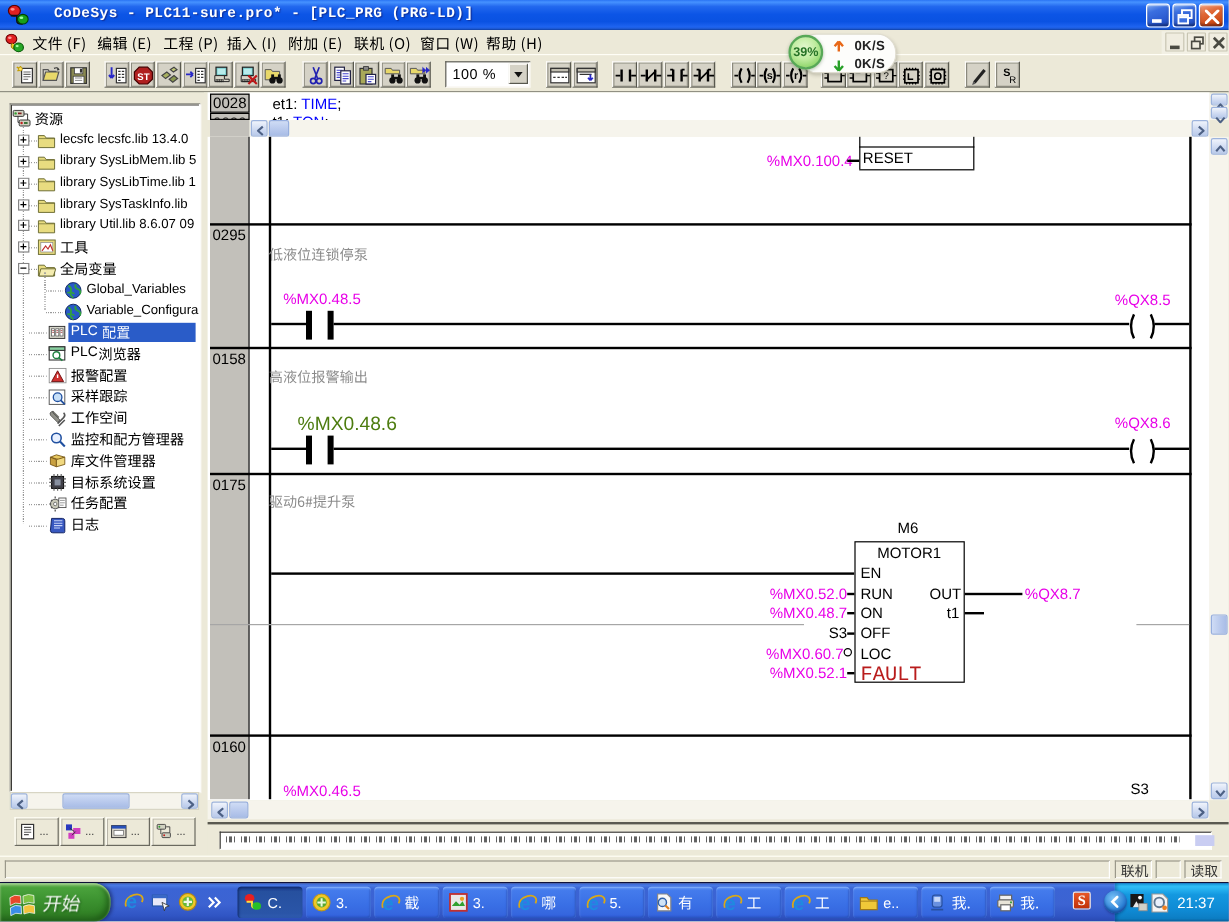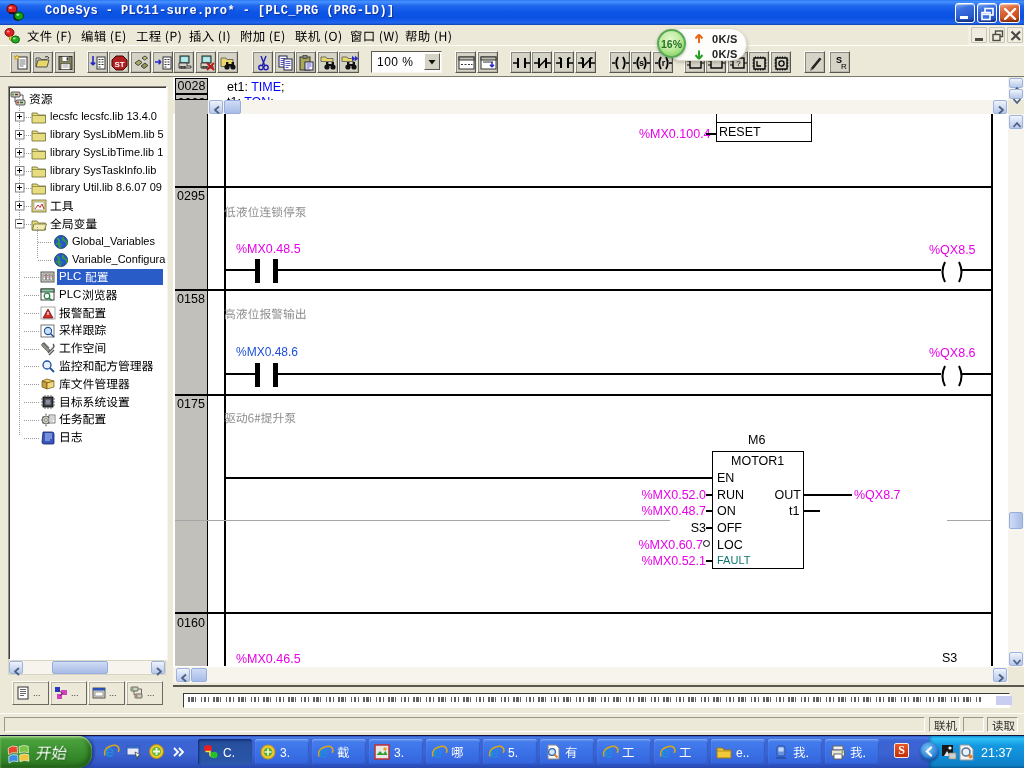--- a/index.html
+++ b/index.html
@@ -681,21 +681,21 @@
 <div class="abs" style="left:962px;top:269px;width:29px;height:2px;background:#000"></div>
 <svg class="abs" style="left:938px;top:261px" width="28" height="22">
     <path d="M7 1 q-5 10 0 20 M21 1 q5 10 0 20" fill="none" stroke="#000" stroke-width="2"></path>
   </svg>
 <div class="abs" style="left:929px;top:243px;font-size:12.5px;color:#e800e8;white-space:nowrap;">%QX8.5</div>
 <svg style="position:absolute;left:224px;top:307px;" width="83" height="15">
     <g transform="translate(0,11.4) scale(0.01180,-0.01180)">
       <path d="M59 736H937V670H59ZM286 559V468H719V559ZM211 614H797V413H211ZM96 357H881V294H168V-79H96ZM830 357H905V-0Q905 -28 897 -41Q889 -55 869 -63Q849 -70 816 -71Q783 -72 735 -72Q732 -59 725 -43Q718 -27 711 -15Q733 -16 754 -16Q775 -16 791 -16Q807 -16 813 -16Q830 -15 830 -1ZM441 826 513 843Q527 812 540 774Q554 736 560 712L483 689Q477 716 465 755Q452 794 441 826ZM321 235H706V29H321V85H638V179H321ZM281 235H352V-21H281Z M1642 399 1682 429Q1709 406 1736 376Q1762 346 1775 323L1734 287Q1721 311 1695 343Q1669 374 1642 399ZM1296 730H1957V658H1296ZM1619 522H1869V461H1619ZM1429 645 1500 625Q1477 565 1445 500Q1412 436 1374 376Q1335 316 1291 269Q1283 279 1267 293Q1252 308 1241 316Q1282 359 1318 415Q1354 471 1383 531Q1412 591 1429 645ZM1632 643 1702 626Q1680 561 1647 493Q1615 424 1574 362Q1534 299 1487 250Q1478 261 1464 275Q1449 289 1438 297Q1483 342 1520 400Q1558 459 1587 522Q1615 585 1632 643ZM1854 522H1867L1879 526L1925 509Q1895 354 1832 239Q1769 124 1683 46Q1597 -33 1495 -80Q1488 -68 1475 -51Q1462 -34 1451 -24Q1546 16 1628 89Q1710 163 1769 268Q1828 373 1854 508ZM1593 414Q1625 316 1679 232Q1732 147 1805 83Q1878 19 1965 -19Q1958 -25 1948 -36Q1939 -47 1930 -57Q1921 -68 1915 -78Q1782 -13 1685 111Q1587 235 1534 397ZM1364 446 1429 510 1431 509V-79H1364ZM1561 823 1629 843Q1648 812 1665 774Q1682 735 1689 708L1617 685Q1611 713 1595 752Q1579 791 1561 823ZM1091 767 1140 810Q1166 791 1193 767Q1220 743 1244 720Q1268 697 1283 677L1231 629Q1217 649 1194 673Q1170 698 1143 722Q1116 747 1091 767ZM1042 498 1089 543Q1115 526 1143 504Q1172 483 1197 462Q1221 441 1237 422L1189 372Q1173 390 1149 413Q1124 435 1096 457Q1068 480 1042 498ZM1063 -10Q1082 28 1105 80Q1127 132 1150 190Q1173 248 1192 302L1251 261Q1234 211 1213 155Q1192 100 1170 47Q1149 -6 1128 -51Z M2369 658H2914V585H2369ZM2435 509 2503 525Q2516 472 2527 414Q2539 356 2549 299Q2559 242 2566 191Q2573 140 2577 102L2503 80Q2500 120 2493 172Q2487 224 2477 282Q2468 340 2457 399Q2446 457 2435 509ZM2774 532 2853 519Q2842 457 2829 388Q2816 319 2801 250Q2786 181 2770 119Q2755 56 2740 6L2674 21Q2689 72 2703 136Q2718 199 2731 269Q2745 339 2756 407Q2767 475 2774 532ZM2326 34H2955V-38H2326ZM2570 828 2641 847Q2655 810 2669 766Q2684 723 2692 691L2617 669Q2611 701 2598 746Q2584 791 2570 828ZM2286 836 2357 815Q2324 730 2281 648Q2237 565 2186 492Q2135 419 2081 363Q2077 372 2069 386Q2062 400 2053 415Q2045 429 2038 437Q2087 486 2133 550Q2179 614 2219 687Q2258 761 2286 836ZM2180 579 2254 653 2255 652V-78H2180Z M3475 464H3871V395H3475ZM3588 426Q3622 330 3676 244Q3731 157 3804 90Q3877 24 3963 -14Q3955 -21 3945 -32Q3935 -44 3926 -56Q3917 -67 3911 -77Q3822 -33 3748 40Q3673 113 3617 207Q3560 302 3523 409ZM3851 464H3865L3879 466L3928 450Q3904 336 3854 235Q3804 133 3729 52Q3654 -29 3554 -82Q3546 -69 3531 -53Q3516 -37 3503 -27Q3574 9 3631 60Q3689 110 3733 173Q3777 235 3807 305Q3836 375 3851 448ZM3820 806H3896Q3896 806 3896 794Q3896 782 3895 774Q3891 668 3883 619Q3875 570 3858 553Q3845 539 3827 534Q3810 529 3785 527Q3761 526 3717 526Q3673 527 3623 530Q3622 544 3616 562Q3611 579 3602 592Q3635 590 3666 588Q3697 587 3720 587Q3743 586 3753 586Q3769 586 3779 588Q3788 589 3795 594Q3802 602 3807 624Q3811 646 3815 687Q3818 729 3820 795ZM3032 311Q3077 322 3133 337Q3189 352 3252 370Q3315 387 3377 405L3386 333Q3299 307 3211 281Q3124 254 3052 234ZM3047 638H3379V565H3047ZM3189 840H3265V14Q3265 -21 3256 -39Q3246 -57 3224 -66Q3203 -75 3165 -77Q3128 -80 3068 -80Q3066 -65 3059 -44Q3052 -24 3044 -8Q3086 -9 3121 -9Q3156 -9 3166 -9Q3179 -8 3184 -4Q3189 1 3189 13ZM3423 806H3843V736H3498V-78H3423Z M4230 -6H4773V-51H4230ZM4192 195H4811V151H4192ZM4192 282H4811V238H4192ZM4069 377H4930V325H4069ZM4185 107H4820V-79H4747V62H4256V-80H4185ZM4054 795H4528V746H4054ZM4172 839H4237V710H4172ZM4348 839H4413V710H4348ZM4624 757H4949V703H4624ZM4153 680H4443V634H4153ZM4637 842 4698 827Q4673 755 4631 691Q4589 627 4541 584Q4536 589 4527 596Q4518 604 4508 611Q4498 618 4490 623Q4540 662 4578 719Q4616 776 4637 842ZM4821 735 4887 728Q4864 646 4818 587Q4772 528 4708 487Q4643 447 4562 420Q4559 426 4552 436Q4546 446 4538 457Q4531 467 4524 473Q4637 505 4716 567Q4794 630 4821 735ZM4638 716Q4678 624 4763 558Q4848 492 4961 466Q4950 455 4938 439Q4925 422 4919 409Q4801 443 4714 518Q4628 593 4583 700ZM4140 602H4349V458H4140V500H4293V560H4140ZM4421 680H4485Q4485 680 4485 670Q4485 661 4484 654Q4480 584 4475 541Q4471 497 4465 474Q4459 451 4450 440Q4441 429 4430 425Q4419 420 4403 419Q4392 418 4373 418Q4353 418 4333 419Q4332 430 4328 445Q4324 461 4319 472Q4338 470 4353 469Q4368 469 4375 469Q4382 469 4387 470Q4392 472 4396 477Q4403 488 4409 530Q4415 572 4421 670ZM4150 718 4210 708Q4191 661 4159 616Q4127 571 4077 533Q4070 543 4057 555Q4044 567 4033 573Q4078 604 4107 643Q4135 681 4150 718ZM4117 602H4172V431H4117ZM4442 429 4508 447Q4522 428 4534 404Q4547 379 4554 362L4484 341Q4479 359 4467 384Q4454 409 4442 429Z M5047 720H5367V652H5047ZM5219 565H5285V-79H5219ZM5042 167Q5104 179 5189 199Q5274 219 5362 239L5368 176Q5287 154 5206 134Q5125 113 5059 96ZM5071 330Q5069 337 5065 349Q5061 360 5057 373Q5052 385 5048 393Q5061 396 5071 419Q5081 441 5091 475Q5097 492 5107 529Q5117 566 5129 617Q5141 668 5151 725Q5161 782 5166 839L5236 827Q5225 748 5206 665Q5187 583 5163 507Q5140 431 5115 371V369Q5115 369 5108 365Q5101 361 5093 355Q5084 349 5078 342Q5071 336 5071 330ZM5071 330V393L5110 413H5365V344H5140Q5116 344 5096 340Q5077 336 5071 330ZM5477 594H5847V532H5477ZM5415 466H5634V406H5477V-76H5415ZM5614 466H5677V-1Q5677 -25 5672 -40Q5667 -54 5651 -63Q5636 -70 5612 -72Q5589 -74 5556 -74Q5555 -61 5550 -43Q5544 -25 5537 -12Q5560 -13 5578 -13Q5596 -13 5603 -13Q5614 -12 5614 -1ZM5459 327H5658V269H5459ZM5458 187H5657V130H5458ZM5734 447H5793V85H5734ZM5861 484H5922V5Q5922 -22 5915 -37Q5909 -51 5890 -60Q5872 -67 5842 -69Q5812 -71 5767 -71Q5766 -58 5760 -41Q5754 -23 5747 -9Q5782 -10 5809 -10Q5836 -10 5846 -10Q5861 -9 5861 5ZM5659 843 5720 816Q5683 758 5632 703Q5580 649 5520 604Q5460 559 5397 527Q5388 540 5375 556Q5361 572 5348 583Q5408 612 5467 652Q5526 693 5576 742Q5626 791 5659 843ZM5683 800Q5742 728 5816 680Q5891 632 5974 596Q5961 585 5947 569Q5933 553 5926 537Q5839 582 5764 638Q5689 694 5624 776Z M6457 839H6539V19H6457ZM6814 341H6895V-78H6814ZM6150 749H6228V477H6774V750H6855V404H6150ZM6104 341H6187V54H6853V-21H6104Z" fill="#8a8a8a"></path>
     </g>
   </svg>
-<div class="abs" style="left:236px;top:345px;font-size:12px;color:#1d4ed8;white-space:nowrap;">%MX0.48.6</div>
+<div class="abs" style="left:248px;top:345px;font-size:16px;color:#4d7c0f;white-space:nowrap;">%MX0.48.6</div>
 <div class="abs" style="left:226px;top:373px;width:29px;height:2px;background:#000"></div>
 <div class="abs" style="left:255px;top:363px;width:5px;height:24px;background:#000"></div>
 <div class="abs" style="left:273px;top:363px;width:5px;height:24px;background:#000"></div>
 <div class="abs" style="left:278px;top:373px;width:663px;height:2px;background:#000"></div>
 <div class="abs" style="left:962px;top:373px;width:29px;height:2px;background:#000"></div>
 <svg class="abs" style="left:938px;top:365px" width="28" height="22">
     <path d="M7 1 q-5 10 0 20 M21 1 q5 10 0 20" fill="none" stroke="#000" stroke-width="2"></path>
   </svg>
 <div class="abs" style="left:929px;top:346px;font-size:12.5px;color:#e800e8;white-space:nowrap;">%QX8.6</div>
 <svg style="position:absolute;left:224px;top:411px;" width="73" height="15">
@@ -707,21 +707,21 @@
 <div class="abs" style="left:175px;top:520px;width:495px;height:1px;background:#a6a6a6"></div>
 <div class="abs" style="left:947px;top:520px;width:44px;height:1px;background:#a6a6a6"></div>
 <div class="abs" style="left:712px;top:451px;width:92px;height:118px;background:#fff;border:1.5px solid #000"></div>
 <div class="abs" style="left:748px;top:433px;font-size:12.5px;color:#000;white-space:nowrap;">M6</div>
 <div class="abs" style="left:731px;top:454px;font-size:12.5px;color:#000;white-space:nowrap;">MOTOR1</div>
 <div class="abs" style="left:717px;top:471px;font-size:12.5px;color:#000;white-space:nowrap;">EN</div>
 <div class="abs" style="left:717px;top:488px;font-size:12.5px;color:#000;white-space:nowrap;">RUN</div>
 <div class="abs" style="left:717px;top:504px;font-size:12.5px;color:#000;white-space:nowrap;">ON</div>
 <div class="abs" style="left:717px;top:521px;font-size:12.5px;color:#000;white-space:nowrap;">OFF</div>
 <div class="abs" style="left:717px;top:538px;font-size:12.5px;color:#000;white-space:nowrap;">LOC</div>
-<div class="abs" style="left:717px;top:554px;font-size:11px;color:#0f766e;white-space:nowrap;">FAULT</div>
+<div class="abs" style="left:717px;top:554px;font-size:17px;color:#b91c1c;white-space:nowrap;font-family:Liberation Mono, monospace;">FAULT</div>
 <div class="abs" style="left:740px;top:488px;width:61px;font-size:12.5px;color:#000;text-align:right">OUT</div>
 <div class="abs" style="left:789px;top:504px;font-size:12.5px;color:#000;white-space:nowrap;">t1</div>
 <div class="abs" style="left:560px;top:488px;width:146px;font-size:12.5px;color:#e800e8;text-align:right">%MX0.52.0</div>
 <div class="abs" style="left:560px;top:504px;width:146px;font-size:12.5px;color:#e800e8;text-align:right">%MX0.48.7</div>
 <div class="abs" style="left:560px;top:521px;width:146px;font-size:12.5px;color:#000;text-align:right">S3</div>
 <div class="abs" style="left:560px;top:538px;width:143px;font-size:12.5px;color:#e800e8;text-align:right">%MX0.60.7</div>
 <div class="abs" style="left:560px;top:554px;width:146px;font-size:12.5px;color:#e800e8;text-align:right">%MX0.52.1</div>
 <div class="abs" style="left:706px;top:494px;width:6px;height:1.5px;background:#000"></div>
 <div class="abs" style="left:706px;top:510px;width:6px;height:1.5px;background:#000"></div>
 <div class="abs" style="left:706px;top:527px;width:6px;height:1.5px;background:#000"></div>
@@ -944,20 +944,20 @@
  <path d="M2 1 h9 l4 4 v11 h-13 z" fill="#f4f4f4" stroke="#999"></path>
  <circle cx="8" cy="8" r="4" fill="#e8f0fc" stroke="#607890" stroke-width="1.6"></circle>
  <circle cx="12.5" cy="12.5" r="2" fill="#f08020"></circle>
   </svg>
 <div class="abs" style="left:981px;top:746px;font-size:12.5px;color:#fff">21:37</div>
 <div class="abs" style="left:668px;top:28px;width:79px;height:33px;border-radius:12px 16px 16px 12px;
  background:#fdfdfb;border:1px solid #e0ddd0;box-shadow:1px 2px 3px rgba(80,80,60,.25)"></div>
 <div class="abs" style="left:657px;top:29px;width:29px;height:29px;border-radius:50%;
  background:radial-gradient(circle at 45% 35%,#e4f8d0 0%,#c0eca0 45%,#94d870 75%,#7cc858 100%);
  border:2.5px solid #58a858;box-shadow:0 1px 3px rgba(40,80,30,.35)"></div>
-<div class="abs" style="left:661px;top:38px;font-size:10.5px;font-weight:bold;color:#267326">16%</div>
+<div class="abs" style="left:661px;top:38px;font-size:10.5px;font-weight:bold;color:#267326">39%</div>
 <svg class="abs" style="left:694px;top:34px" width="10" height="11">
  <path d="M5 0.5 L5 9 M5 0.5 L1.5 4.5 M5 0.5 L8.5 4.5" fill="none" stroke="#e86818" stroke-width="2"></path>
   </svg>
 <div class="abs" style="left:712px;top:33px;font-size:11px;font-weight:bold;color:#222;letter-spacing:0.3px">0K/S</div>
 <svg class="abs" style="left:694px;top:49px" width="10" height="11">
  <path d="M5 1.5 L5 10 M5 10 L1.5 6 M5 10 L8.5 6" fill="none" stroke="#28a028" stroke-width="2"></path>
   </svg>
 <div class="abs" style="left:712px;top:48px;font-size:11px;font-weight:bold;color:#222;letter-spacing:0.3px">0K/S</div>
 </body></html>

